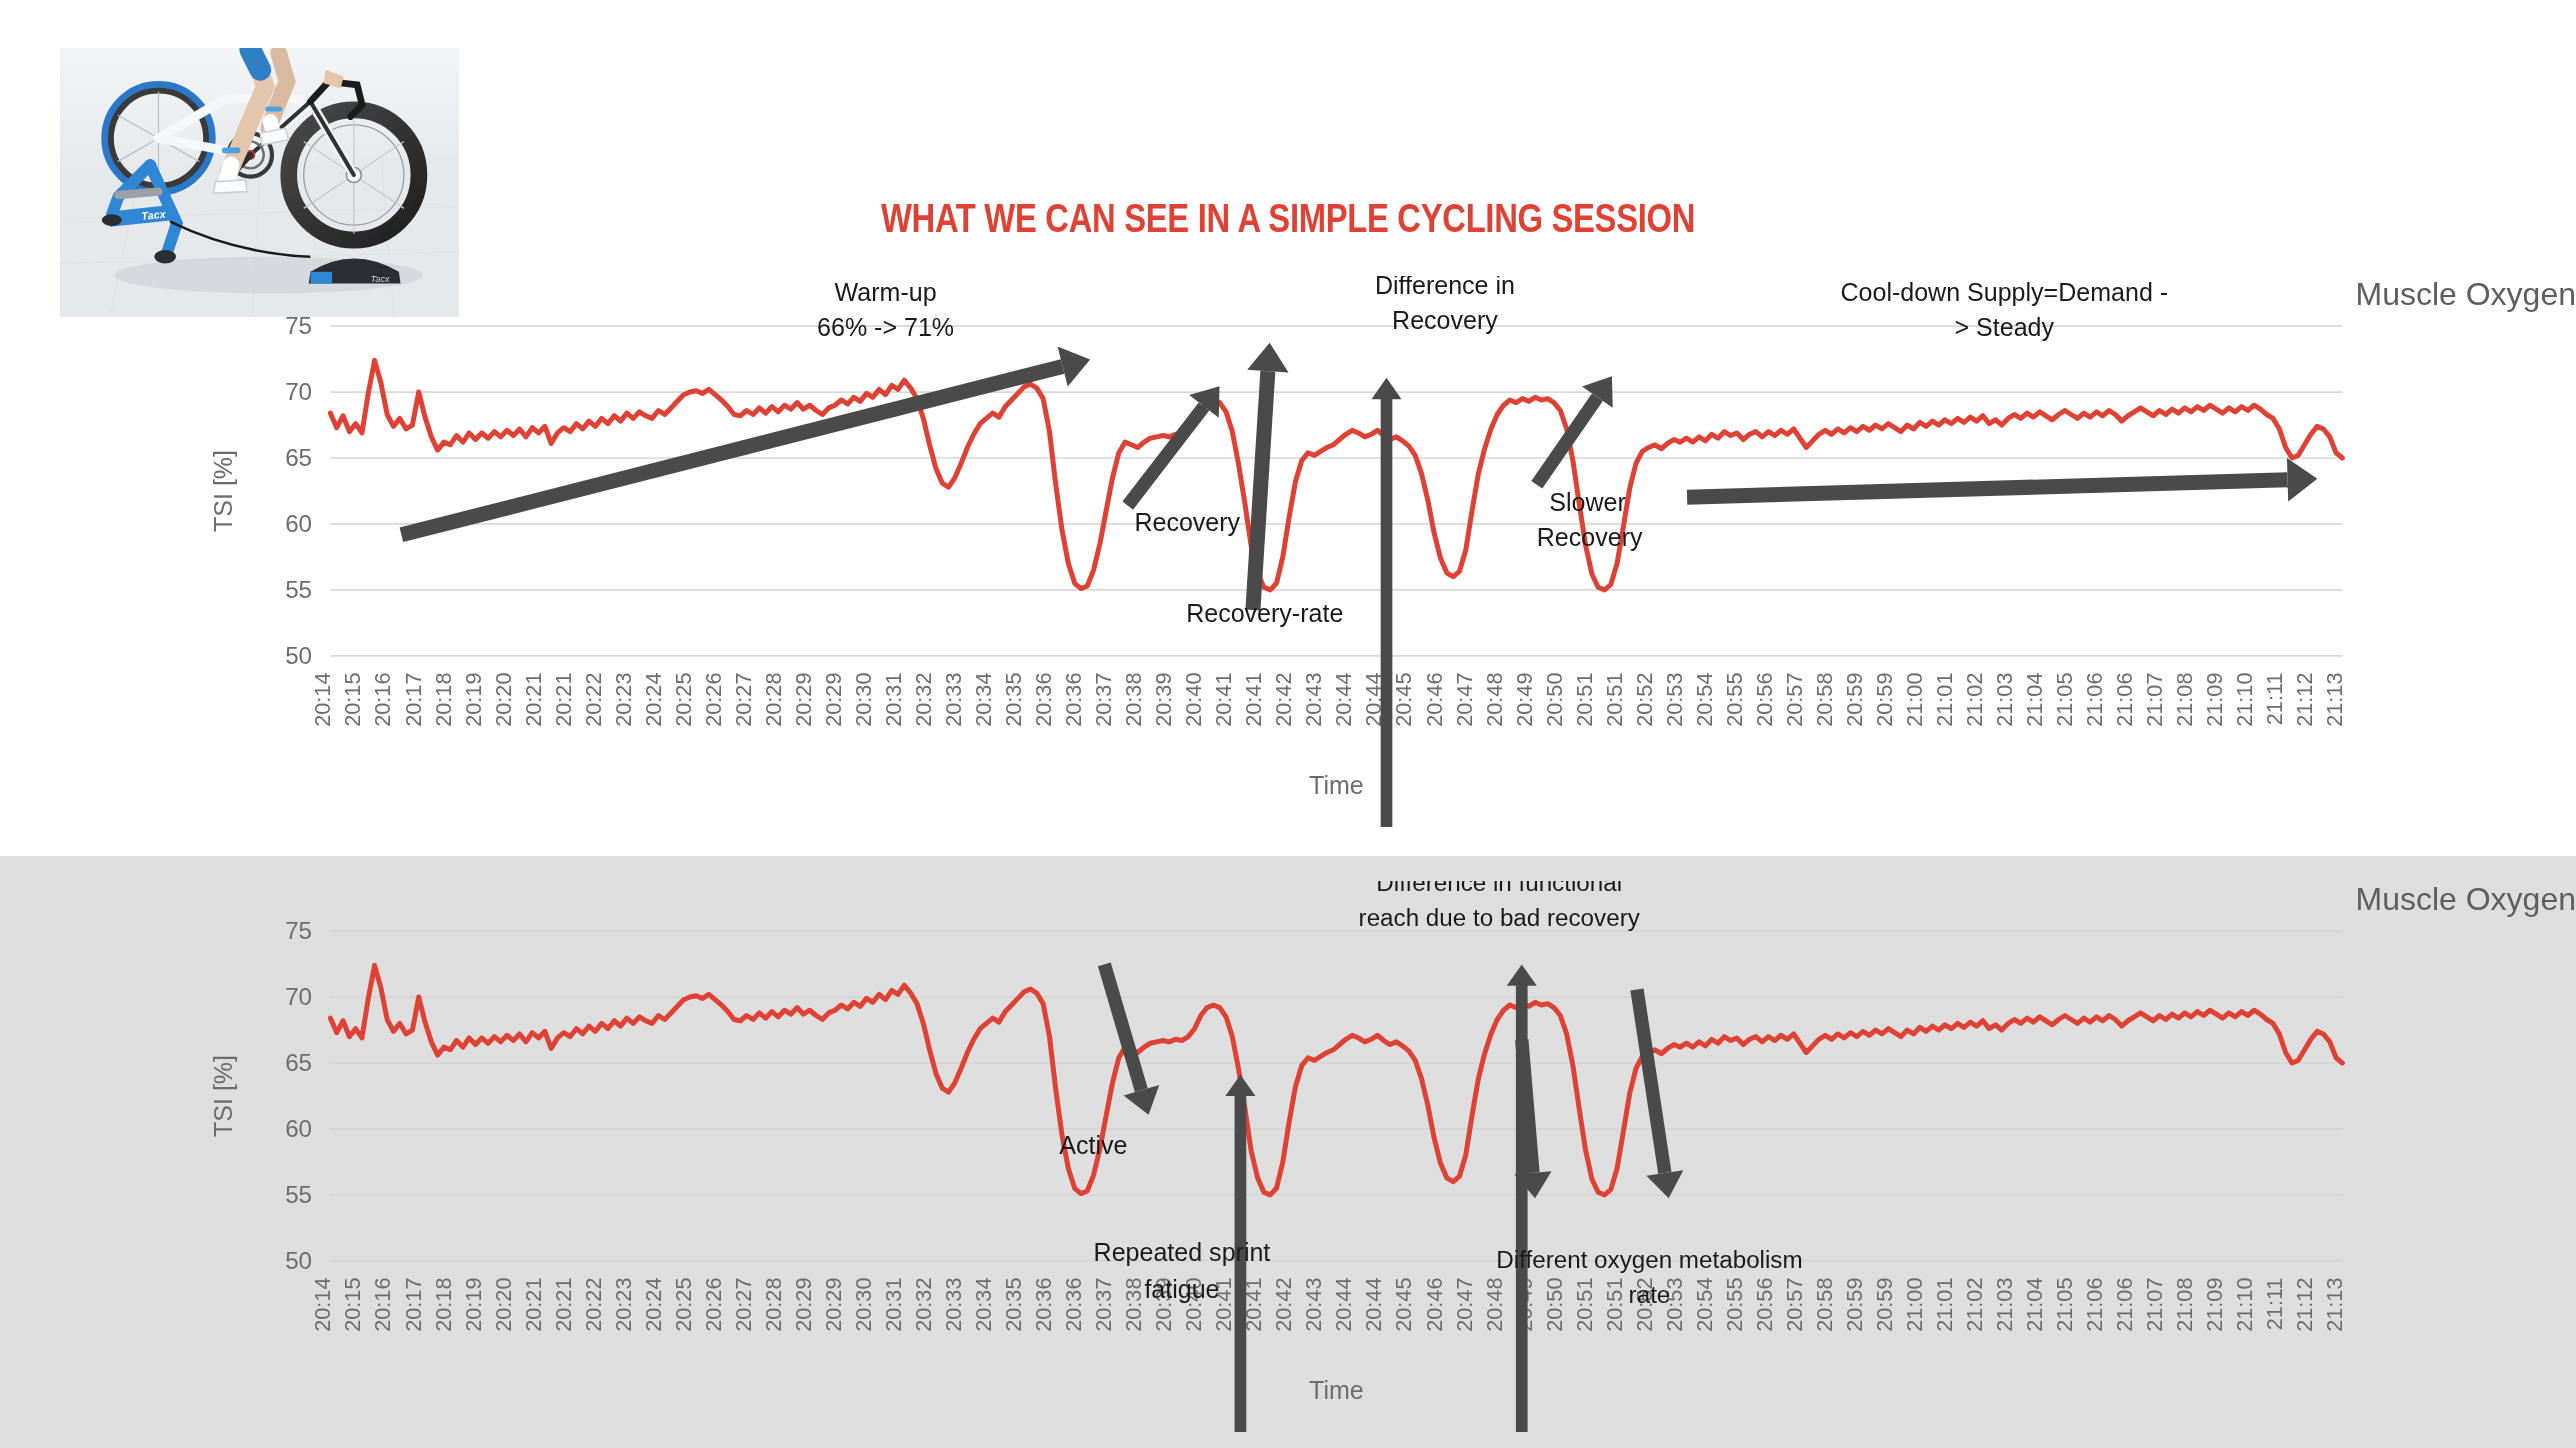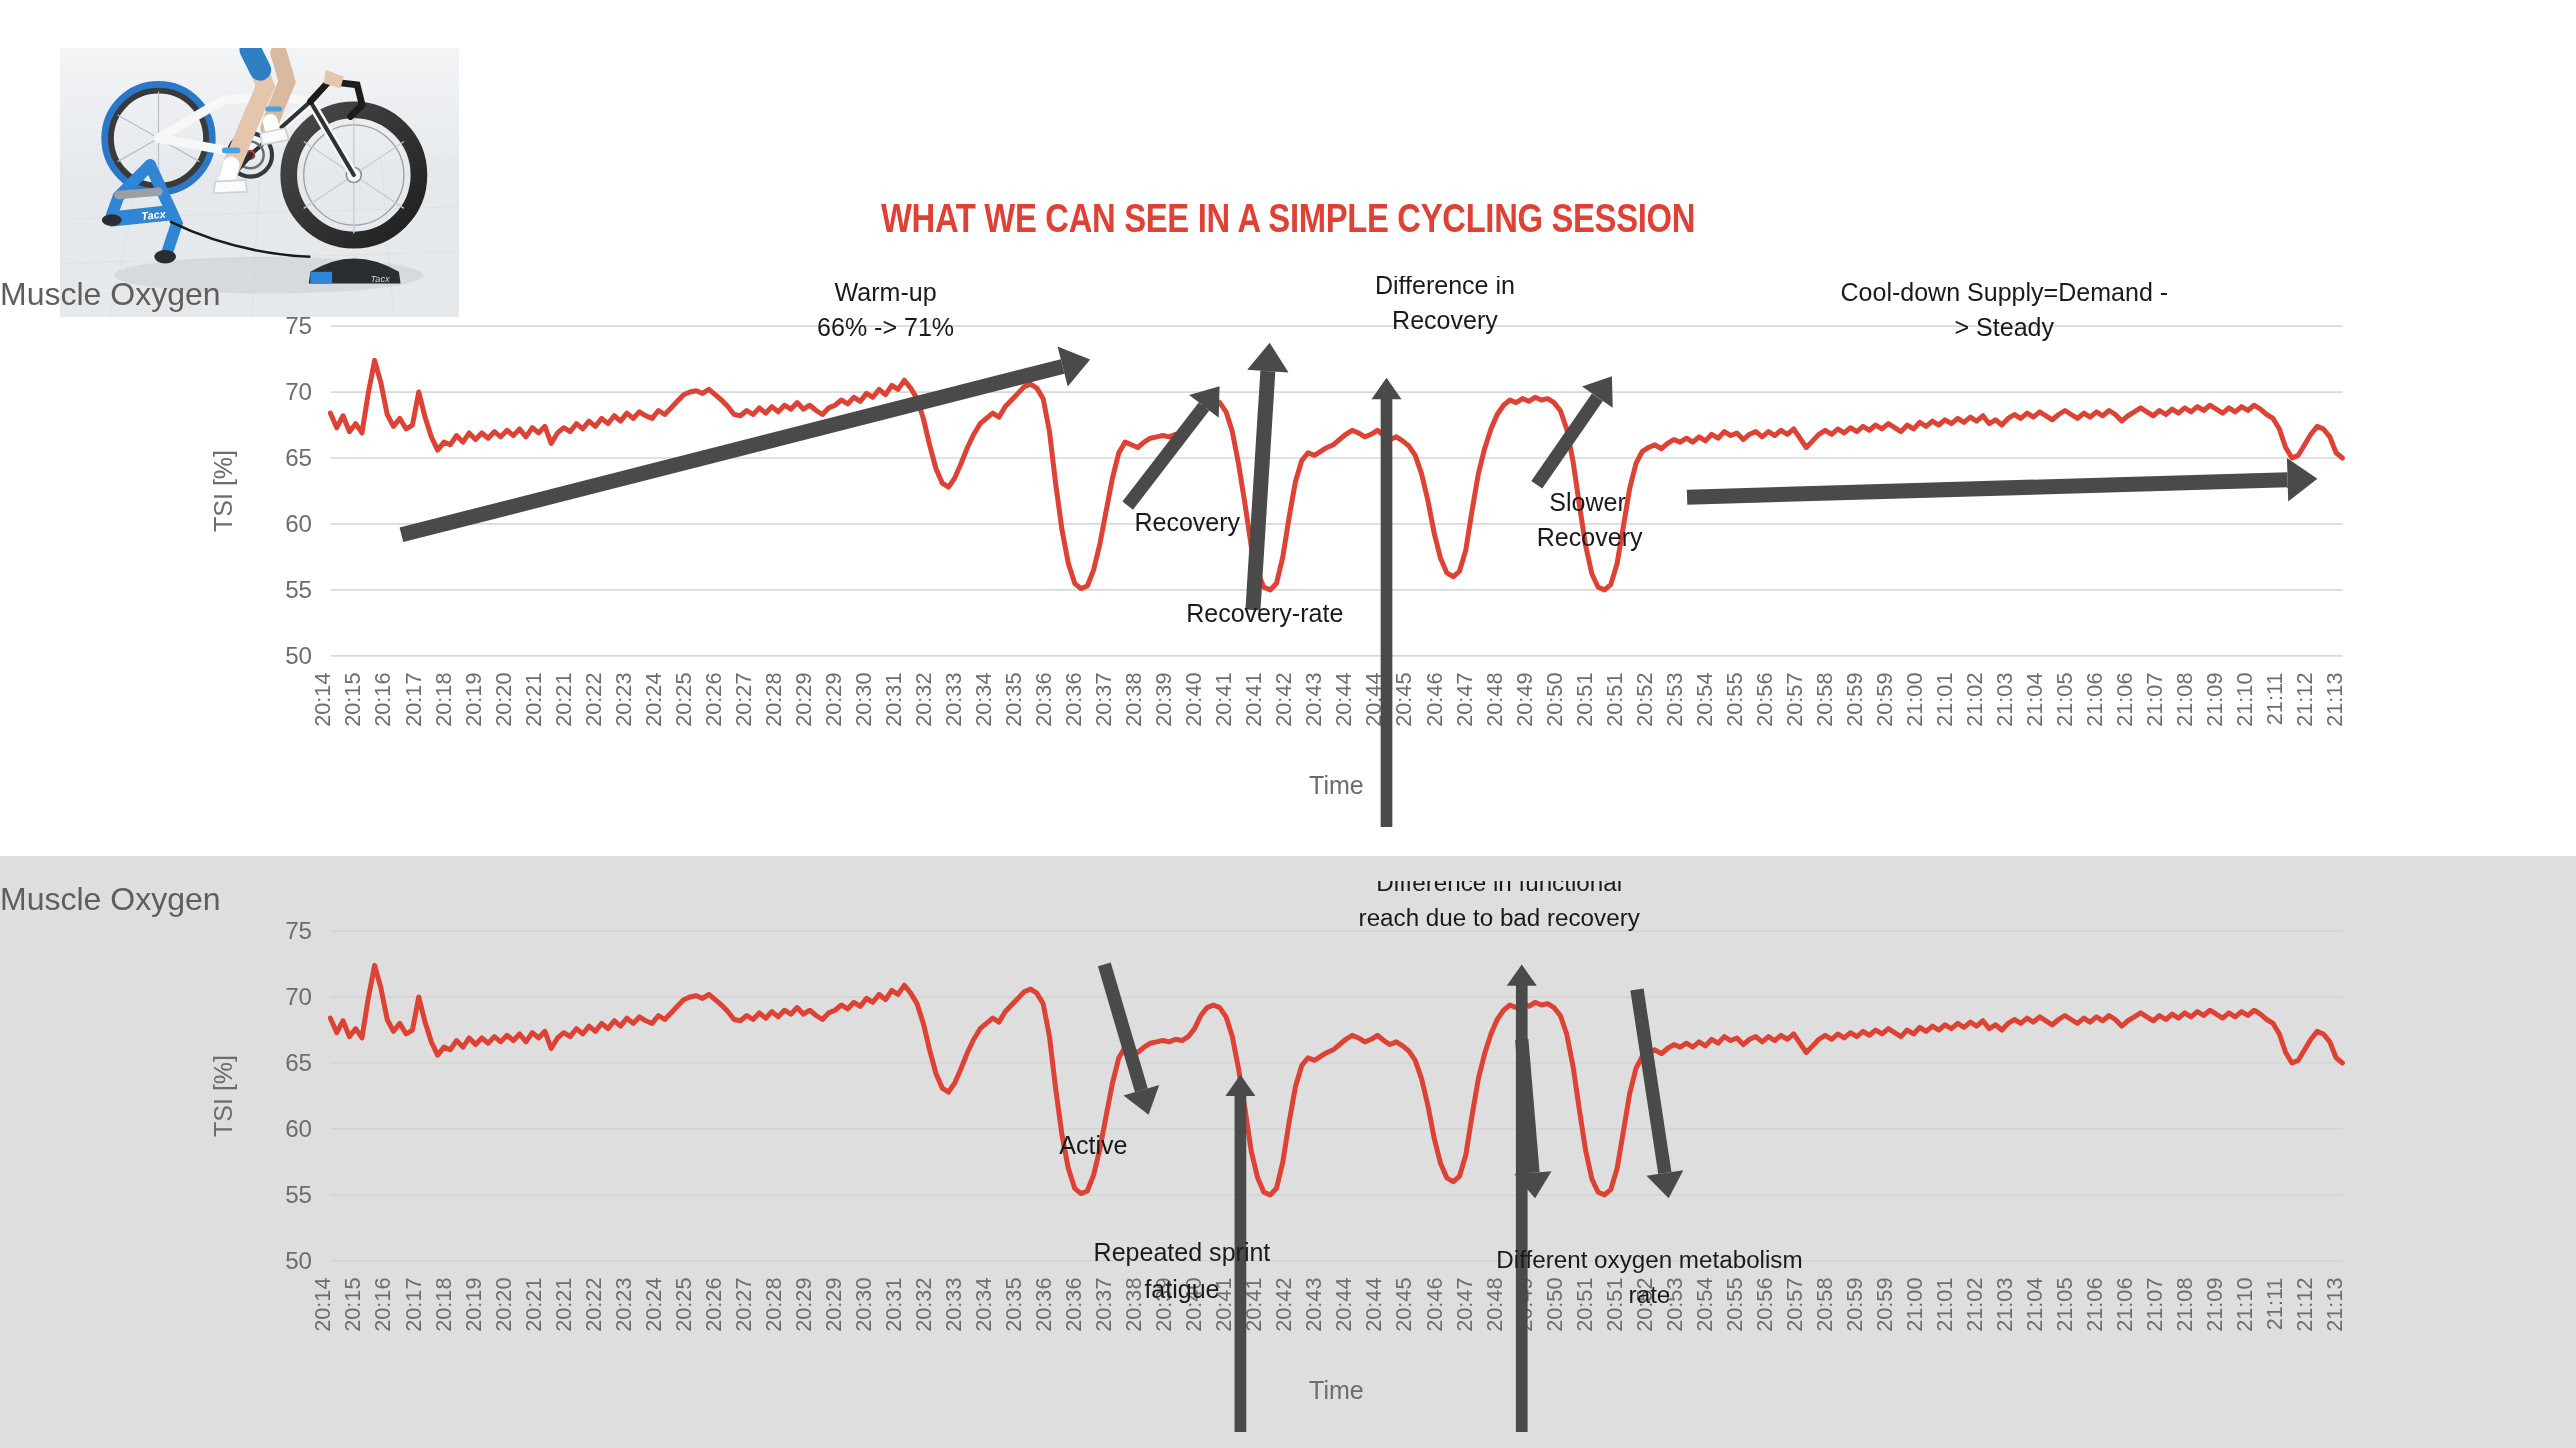--- a/index.html
+++ b/index.html
@@ -39,21 +39,21 @@
     transform-origin:center top;
     white-space:nowrap;
   }
 
   
   .chart-block{position:absolute;}
   #chart-top{left:0px;top:276px;width:2576px;height:551px;}
   #chart-bottom{left:0px;top:881px;width:2576px;height:551px;}
 
   .chart-title{
-    position:absolute;left:0;top:0;width:2576px;text-align:left;
+    position:absolute;left:0;top:0;width:2576px;text-align:right;
     font-size:32px;color:#5e5e5e;font-weight:normal;
   }
   .chart-svg{position:absolute;left:0;top:0;width:2576px;height:551px;}
   .axis-num{font-size:29px;fill:#6d6d6d;font-family:"Liberation Sans", sans-serif;}
   .tick-time{font-size:26px;fill:#6d6d6d;font-family:"Liberation Sans", sans-serif;}
   .axis-title{font-size:30px;fill:#6d6d6d;font-family:"Liberation Sans", sans-serif;}
   .anno-text{font-size:30px;fill:#1a1a1a;font-family:"Liberation Sans", sans-serif;}
   .anno-text-sm{font-size:29px;fill:#1a1a1a;font-family:"Liberation Sans", sans-serif;}
 </style>
 </head>

